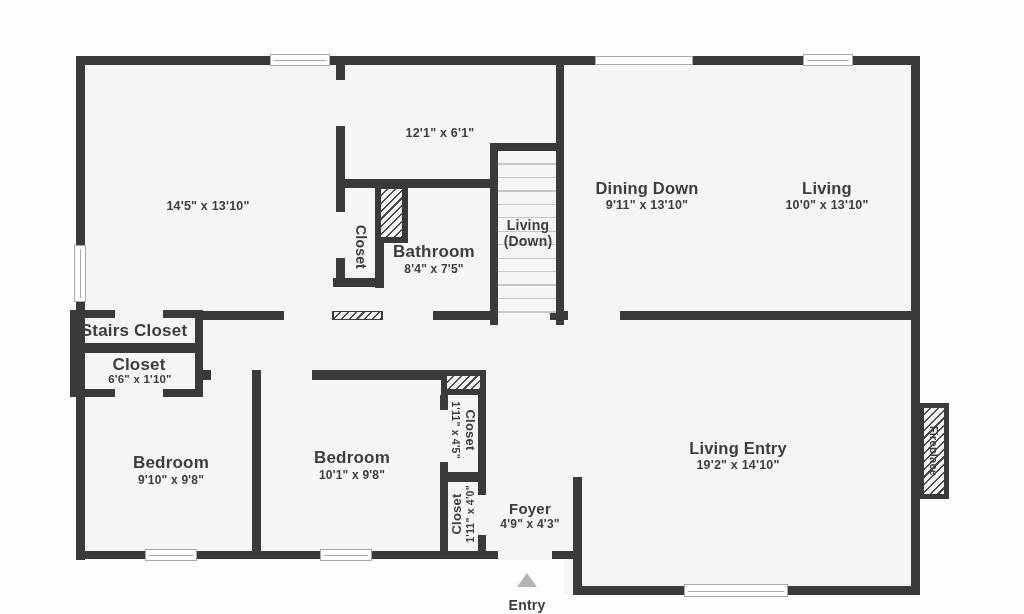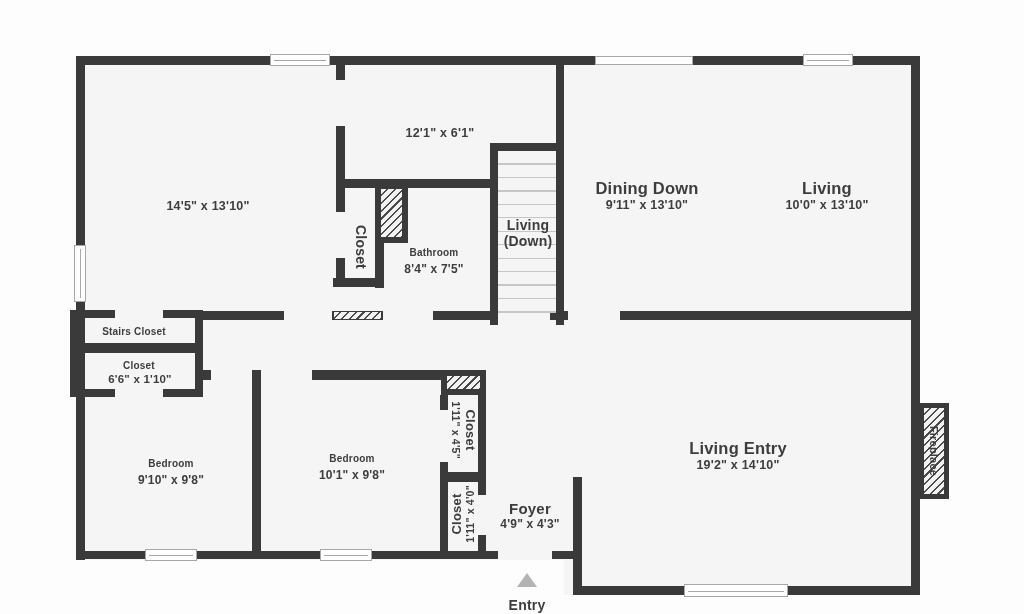--- a/index.html
+++ b/index.html
@@ -10,21 +10,21 @@
   .win{position:absolute;background:#ffffff;border:1px solid #a8a8a8;box-sizing:border-box;}
   .win .mid-h{position:absolute;left:3px;right:3px;top:50%;height:1px;background:#a8a8a8;}
   .win .mid-v{position:absolute;top:3px;bottom:3px;left:50%;width:1px;background:#a8a8a8;}
   .hbox{position:absolute;background:#3a3a3a;}
   .hatch{position:absolute;background:repeating-linear-gradient(135deg,#f2f2f2 0 4px,#4a4a4a 4px 5.5px);}
   .treads{position:absolute;background:repeating-linear-gradient(to bottom,rgba(0,0,0,0) 0 12px,#c6c6c6 12px 13.5px);}
   .lab{position:absolute;transform:translate(-50%,-50%);color:#3d3d3d;font-weight:700;
        white-space:nowrap;letter-spacing:.2px;}
   .r90{transform:translate(-50%,-50%) rotate(90deg);}
   .rm90{transform:translate(-50%,-50%) rotate(-90deg);}
-  .fs17{font-size:16.5px;} .fs16{font-size:10px;} .fs15{font-size:15px;} .fs14{font-size:14px;}
+  .fs17{font-size:16.5px;} .fs16{font-size:17px;} .fs15{font-size:15px;} .fs14{font-size:14px;}
   .fs13{font-size:13px;} .fs125{font-size:12.5px;} .fs12{font-size:12px;} .fs115{font-size:11.5px;}
   .fs11{font-size:11px;} .fs105{font-size:10.5px;}
   .stairs-lab span{display:block;text-align:center;line-height:16px;}
   .entry-arrow{position:absolute;width:0;height:0;border-left:10px solid transparent;
                border-right:10px solid transparent;border-bottom:14px solid #b3b3b3;}
 </style>
 </head>
 <body>
 
 <div class="canvas">

